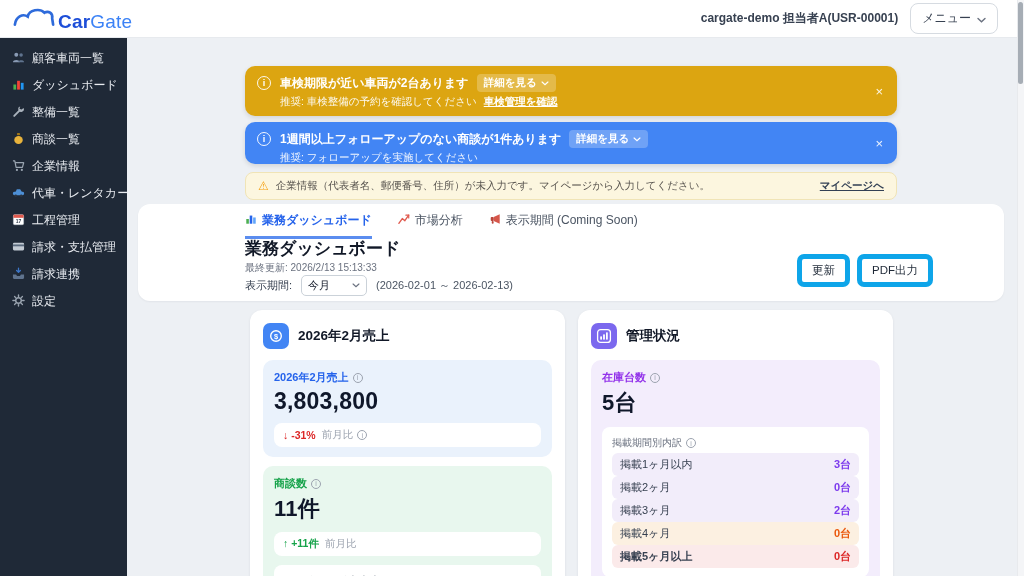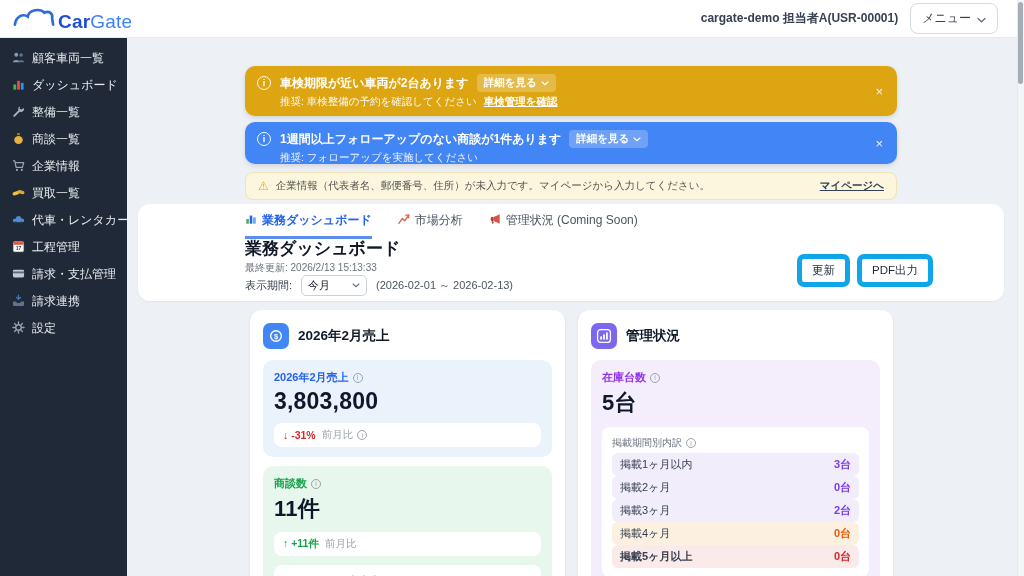--- a/index.html
+++ b/index.html
@@ -158,27 +158,20 @@
     <div class="side-item">
       <span><svg width="13" height="13" viewBox="0 0 14 14">
             <path d="M1,2 h2 l1.4,7 h6.8 l1.4,-5 H3.6" fill="none" stroke="#9AA5B1" stroke-width="1.3" stroke-linejoin="round"></path>
             <circle cx="5.3" cy="11.8" r="1.2" fill="#9AA5B1"></circle>
             <circle cx="10.6" cy="11.8" r="1.2" fill="#9AA5B1"></circle>
           </svg></span>
       <span>企業情報</span>
     </div>
     <div class="side-item">
       <span><svg width="13" height="13" viewBox="0 0 14 14">
-            <rect x="0.5" y="6" width="7.5" height="3.6" rx="1.8" fill="#F2C040" transform="rotate(-18 4.2 7.8)"></rect>
-            <rect x="6" y="4.8" width="7.5" height="3.6" rx="1.8" fill="#E0A92B" transform="rotate(14 9.7 6.6)"></rect>
-          </svg></span>
-      <span>買取一覧</span>
-    </div>
-    <div class="side-item">
-      <span><svg width="13" height="13" viewBox="0 0 14 14">
             <path d="M3.8,6.5 L5.2,3.6 h3.6 l1.8,2.9 Z" fill="#4D8FD6"></path>
             <rect x="1" y="6.3" width="12" height="3.6" rx="1.6" fill="#4D8FD6"></rect>
             <circle cx="4" cy="10.6" r="1.4" fill="#2B3440"></circle>
             <circle cx="10" cy="10.6" r="1.4" fill="#2B3440"></circle>
           </svg></span>
       <span>代車・レンタカー管理</span>
     </div>
     <div class="side-item">
       <span><svg width="13" height="13" viewBox="0 0 14 14">
             <rect x="1.5" y="1.8" width="11" height="10.8" rx="1.4" fill="#FFFFFF" stroke="#C6CCD4" stroke-width=".6"></rect>
@@ -280,21 +273,21 @@
                 <polyline points="9.2,2.5 12.5,2.5 12.5,5.8" fill="none" stroke="#E05A4E" stroke-width="1.4" stroke-linecap="round" stroke-linejoin="round"></polyline>
               </svg></span>
           <span>市場分析</span>
         </div>
         <div class="tab">
           <span><svg width="12" height="12" viewBox="0 0 14 14">
                 <polygon points="12.5,1.5 12.5,12.5 5.5,9.3 5.5,4.7" fill="#D6564A"></polygon>
                 <rect x="2" y="4.7" width="3.5" height="4.6" rx="1" fill="#B8453B"></rect>
                 <rect x="3.2" y="9.3" width="2.2" height="3.2" rx="1" fill="#B8453B"></rect>
               </svg></span>
-          <span>管理状況 (Coming Soon)</span>
+          <span>表示期間 (Coming Soon)</span>
         </div>
       </div>
       <div class="page-title">業務ダッシュボード</div>
       <div class="page-updated">最終更新: 2026/2/13 15:13:33</div>
       <div class="panel-actions">
         <button class="pbtn">更新</button>
         <button class="pbtn">PDF出力</button>
       </div>
       <div class="period-row">
         <span class="period-label">表示期間:</span>

